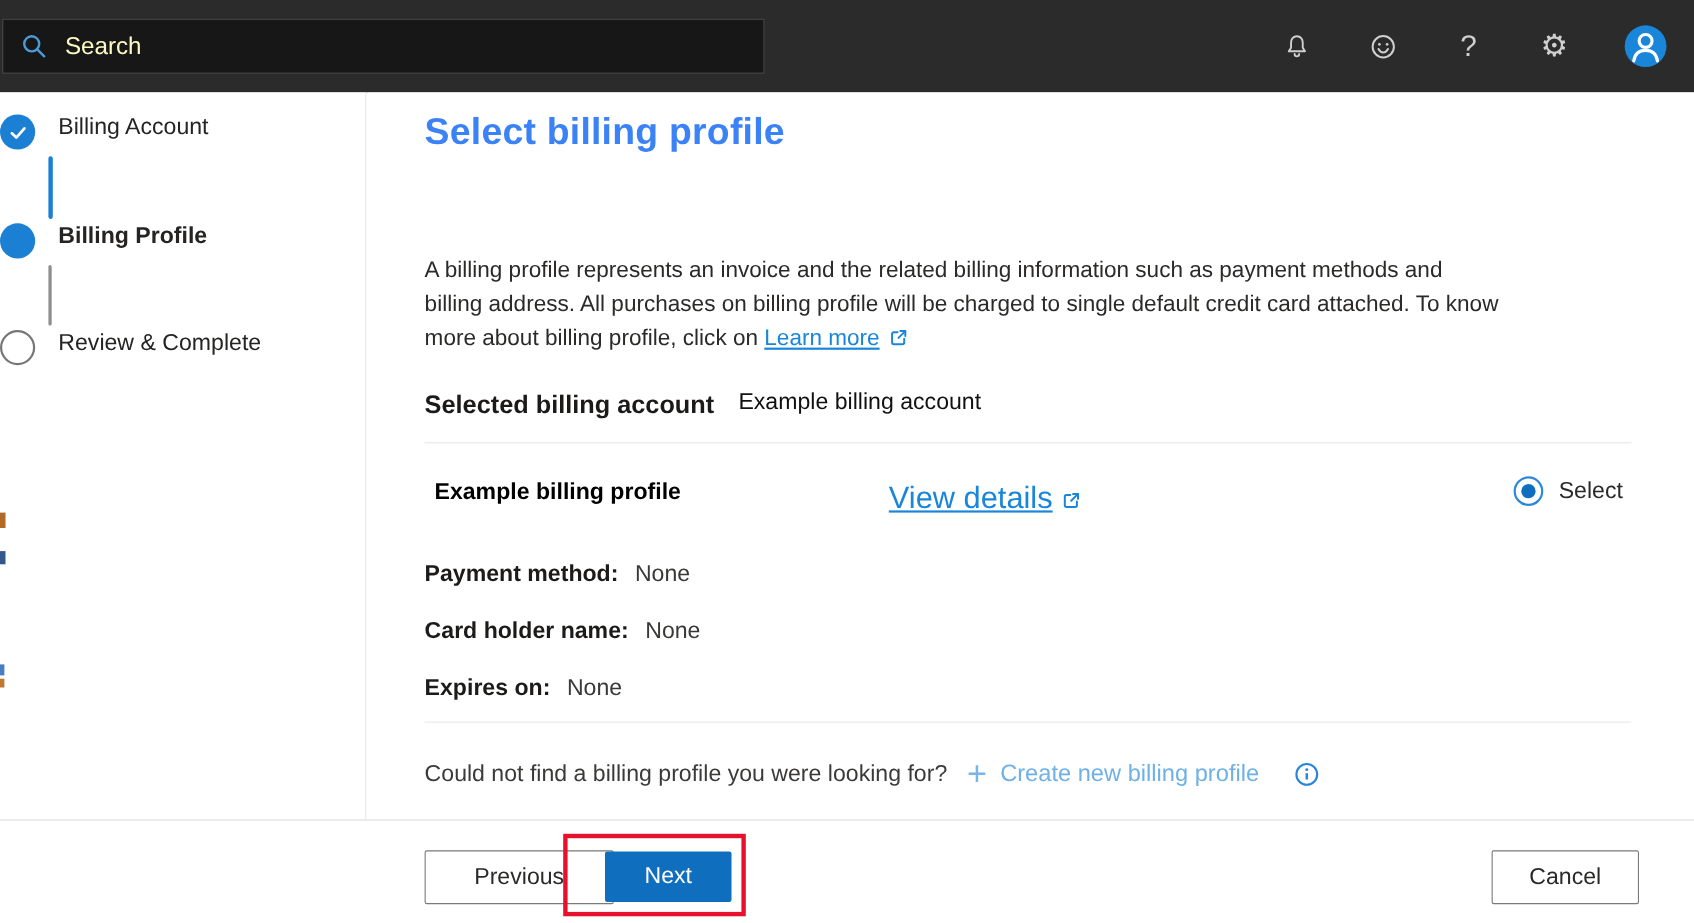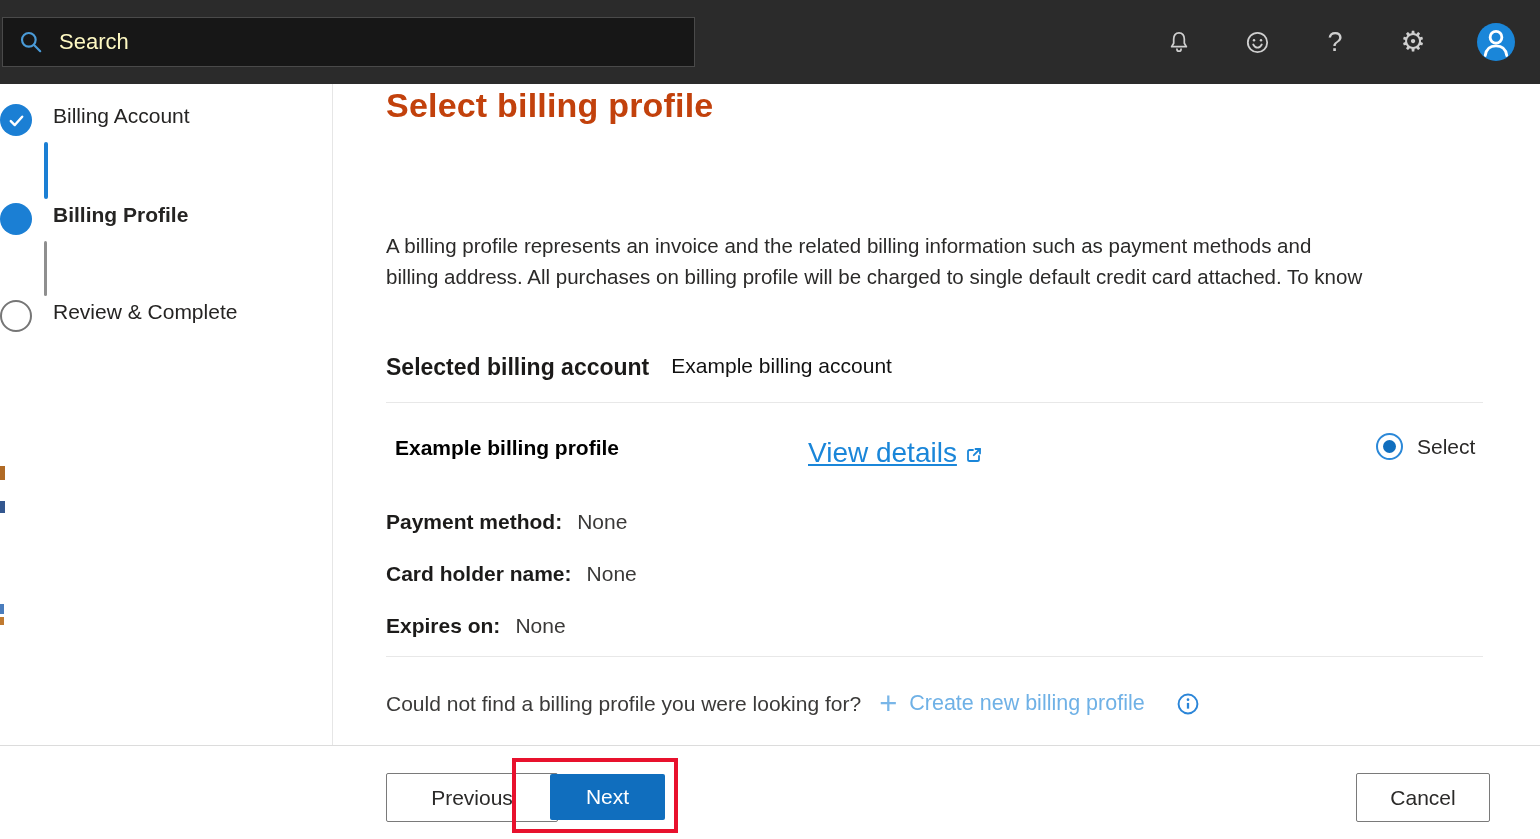--- a/index.html
+++ b/index.html
@@ -57,22 +57,22 @@
   .connector { position: absolute; left: 44px; border-radius: 2px; }
   .connector.done { width: 4px; background: #1b7fd4; }
   .connector.todo { width: 3px; background: #8f8f8f; }
 
   
   .artifact { position: absolute; left: 0; }
 
   
   .main { position: absolute; left: 334px; top: 84px; right: 0; height: 661px; background: #fff; }
   .page-title {
-    position: absolute; left: 52px; top: 2px;
-    font-size: 34px; font-weight: 600; color: #c2410c; letter-spacing: 0.2px;
+    position: absolute; left: 52px; top: 17px;
+    font-size: 34px; font-weight: 600; color: #3b82f6; letter-spacing: 0.2px;
   }
   .desc {
     position: absolute; left: 52px; top: 146px; width: 1120px;
     font-size: 20.5px; line-height: 31px; color: #2b2a29;
   }
   a.link { color: #1a86d9; text-decoration: underline; cursor: pointer; }
   .ext-icon { margin-left: 7px; vertical-align: -3px; }
 
   .account-row {
     position: absolute; left: 52px; top: 270px;
@@ -201,20 +201,28 @@
   <div class="artifact" style="top:520px; width:4px; height:10px; background:#4a7dbd;"></div>
   <div class="artifact" style="top:533px; width:4px; height:8px; background:#c07a30;"></div>
 </div>
 
 <div class="main">
   <h1 class="page-title">Select billing profile</h1>
 
   <div class="desc">
     <div>A billing profile represents an invoice and the related billing information such as payment methods and</div>
     <div>billing address. All purchases on billing profile will be charged to single default credit card attached. To know</div>
+    <div>
+      <span>more about billing profile, click on</span>
+      <a class="link"><span>Learn more</span><svg class="ext-icon" width="20" height="20" viewBox="0 0 20 20" fill="none" stroke="#1a86d9" stroke-width="1.8" stroke-linecap="round" stroke-linejoin="round">
+            <path d="M9 5 H5.6 C4.7 5 4 5.7 4 6.6 V14.4 C4 15.3 4.7 16 5.6 16 H13.4 C14.3 16 15 15.3 15 14.4 V11"></path>
+            <polyline points="11.5,4 16,4 16,8.5"></polyline>
+            <line x1="16" y1="4" x2="9.8" y2="10.2"></line>
+          </svg></a>
+    </div>
   </div>
 
   <div class="account-row">
     <span class="account-heading">Selected billing account</span>
     <span class="account-value">Example billing account</span>
   </div>
   <div class="divider d1"></div>
 
   <div class="profile-row">
     <span class="profile-name">Example billing profile</span>

